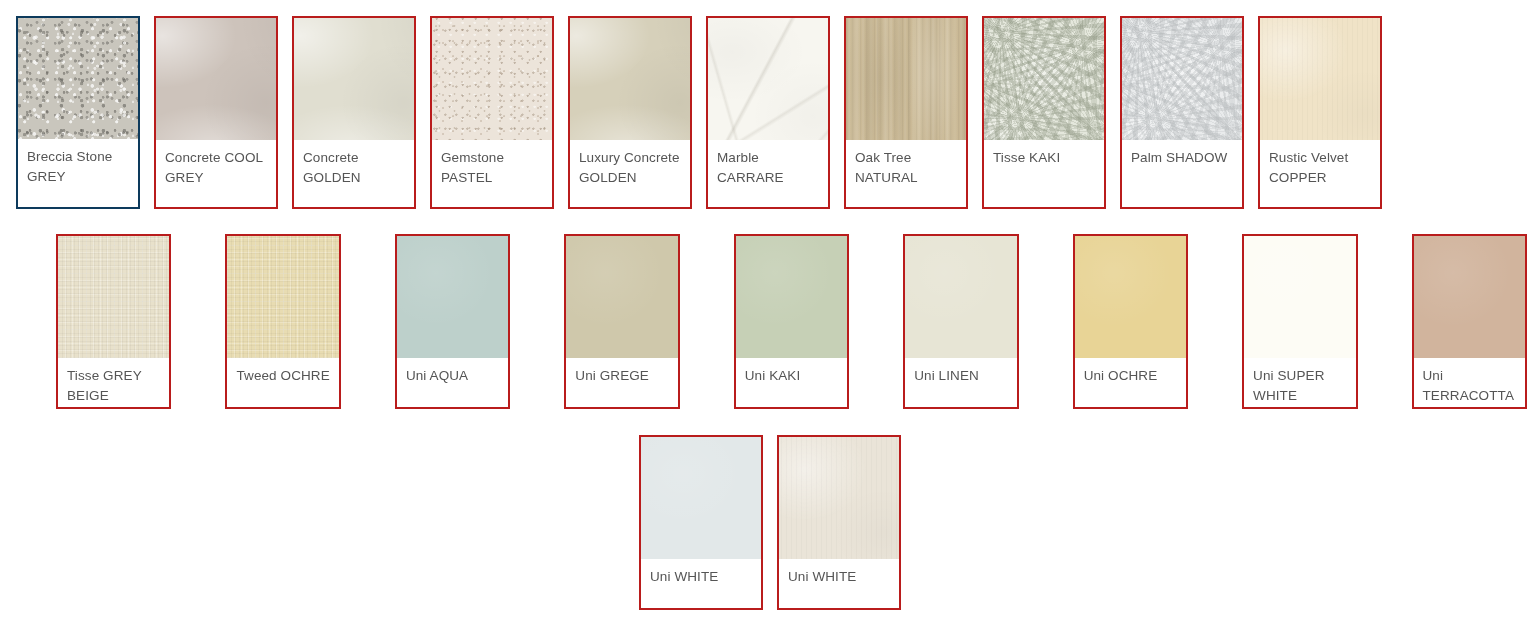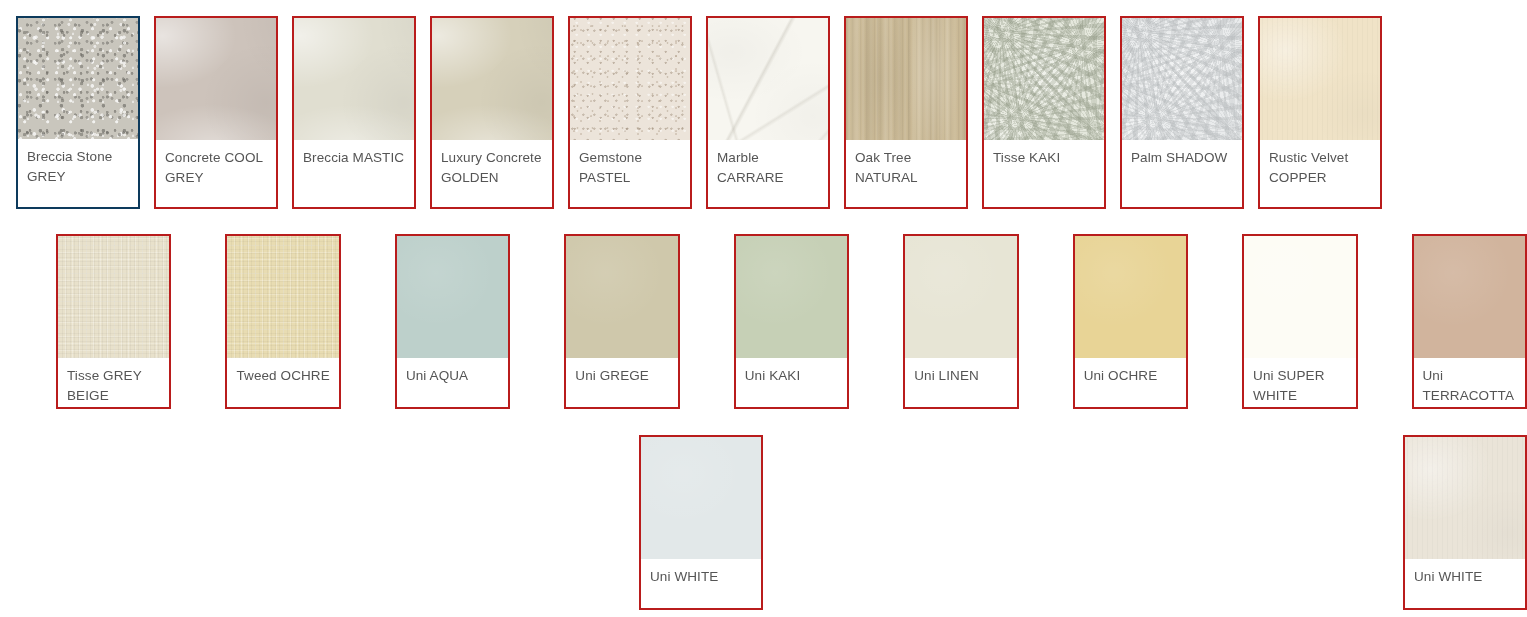--- a/index.html
+++ b/index.html
@@ -29,21 +29,20 @@
     align-items: flex-start;
     gap: 14px;
     padding-left: 16px;
     box-sizing: border-box;
   }
   .swatch-row.row-1 { padding-top: 16px; }
   .swatch-row.row-2 { padding-top: 25px; }
   .swatch-row.row-3 {
     padding-top: 26px;
     padding-left: 639px;
-    justify-content: space-between;
   }
 
   .swatch-card {
     width: 124px;
     background: #ffffff;
     border: 2px solid #b91c1c;
     box-sizing: border-box;
     cursor: pointer;
     display: flex;
     flex-direction: column;
@@ -214,31 +213,31 @@
       <div class="swatch-card is-selected" aria-selected="true">
         <div class="swatch-thumb tex-speckle" style="background: rgb(201, 198, 189);"></div>
         <div class="swatch-label">Breccia Stone GREY</div>
       </div>
       <div class="swatch-card">
         <div class="swatch-thumb tex-soft-cloud" style="background: rgb(205, 195, 187);"></div>
         <div class="swatch-label">Concrete COOL GREY</div>
       </div>
       <div class="swatch-card">
         <div class="swatch-thumb tex-soft-cloud" style="background: rgb(224, 222, 208);"></div>
-        <div class="swatch-label">Breccia MASTIC</div>
+        <div class="swatch-label">Concrete GOLDEN</div>
+      </div>
+      <div class="swatch-card">
+        <div class="swatch-thumb tex-fine-speckle" style="background: rgb(236, 228, 218);"></div>
+        <div class="swatch-label">Gemstone PASTEL</div>
       </div>
       <div class="swatch-card">
         <div class="swatch-thumb tex-soft-cloud" style="background: rgb(214, 208, 186);"></div>
         <div class="swatch-label">Luxury Concrete GOLDEN</div>
       </div>
       <div class="swatch-card">
-        <div class="swatch-thumb tex-fine-speckle" style="background: rgb(236, 228, 218);"></div>
-        <div class="swatch-label">Gemstone PASTEL</div>
-      </div>
-      <div class="swatch-card">
         <div class="swatch-thumb tex-marble" style="background: rgb(247, 246, 240);"></div>
         <div class="swatch-label">Marble CARRARE</div>
       </div>
       <div class="swatch-card">
         <div class="swatch-thumb tex-wood" style="background: rgb(203, 186, 150);"></div>
         <div class="swatch-label">Oak Tree NATURAL</div>
       </div>
       <div class="swatch-card">
         <div class="swatch-thumb tex-palm" style="background: rgb(228, 231, 220);"></div>
         <div class="swatch-label">Tisse KAKI</div>

